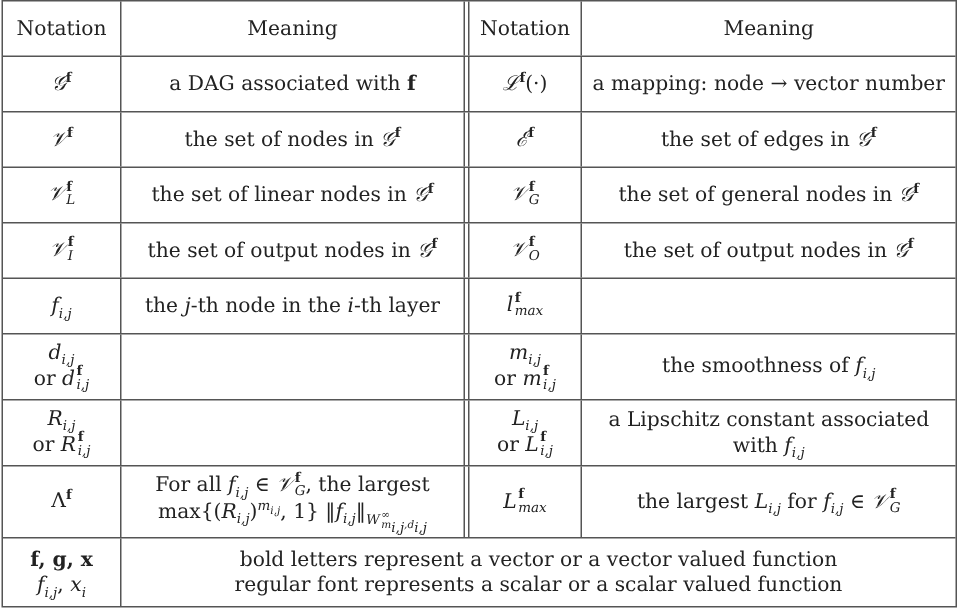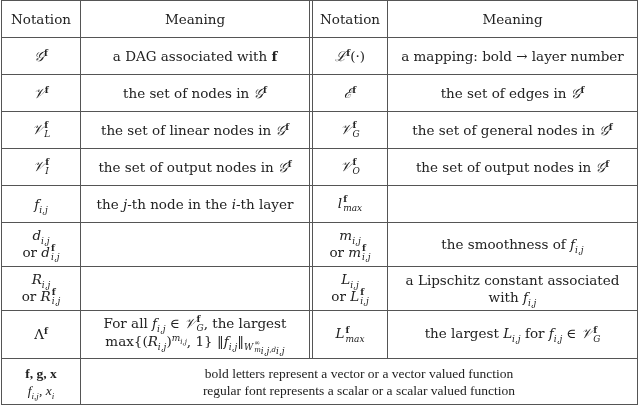--- a/index.html
+++ b/index.html
@@ -36,21 +36,21 @@
     <div class="cell c1">
         <span><span class="cal">𝒢</span><sup class="bf">f</sup></span>
       </div>
     <div class="cell c2">
         <span><span>a DAG associated with </span><b>f</b></span>
       </div>
     <div class="dbl"></div>
     <div class="cell c3">
         <span><span class="cal">ℒ</span><sup class="bf">f</sup>(·)</span>
       </div>
-    <div class="cell c4">a mapping: bold → layer number</div>
+    <div class="cell c4">a mapping: node → vector number</div>
   </div>
 
   <div class="row" style="top:74px;height:37px;">
     <div class="cell c1">
         <span><span class="cal">𝒱</span><sup class="bf">f</sup></span>
       </div>
     <div class="cell c2">
         <span><span>the set of nodes in </span><span class="cal">𝒢</span><sup class="bf">f</sup></span>
       </div>
     <div class="dbl"></div>
@@ -187,21 +187,21 @@
           </span></span>
       </div>
     <div class="cell c4">
         <span><span>the largest </span><i>L</i><sub><i>i,j</i></sub><span> for </span><i>f</i><sub><i>i,j</i></sub> ∈ <span class="cal">𝒱</span><span class="ss">
             <b>f</b>
             <i>G</i>
           </span></span>
       </div>
   </div>
 
-  <div class="row" style="top:358px;height:45px;border-bottom:none;font-family:Liberation Serif, serif;">
+  <div class="row" style="top:358px;height:45px;border-bottom:none;">
     <div class="cell c1">
       <span class="bf">f, g, x</span>
       <span><i>f</i><sub><i>i,j</i></sub>, <i>x</i><sub><i>i</i></sub></span>
     </div>
     <div class="cell wide">
       <span>bold letters represent a vector or a vector valued function</span>
       <span>regular font represents a scalar or a scalar valued function</span>
     </div>
   </div>
 

